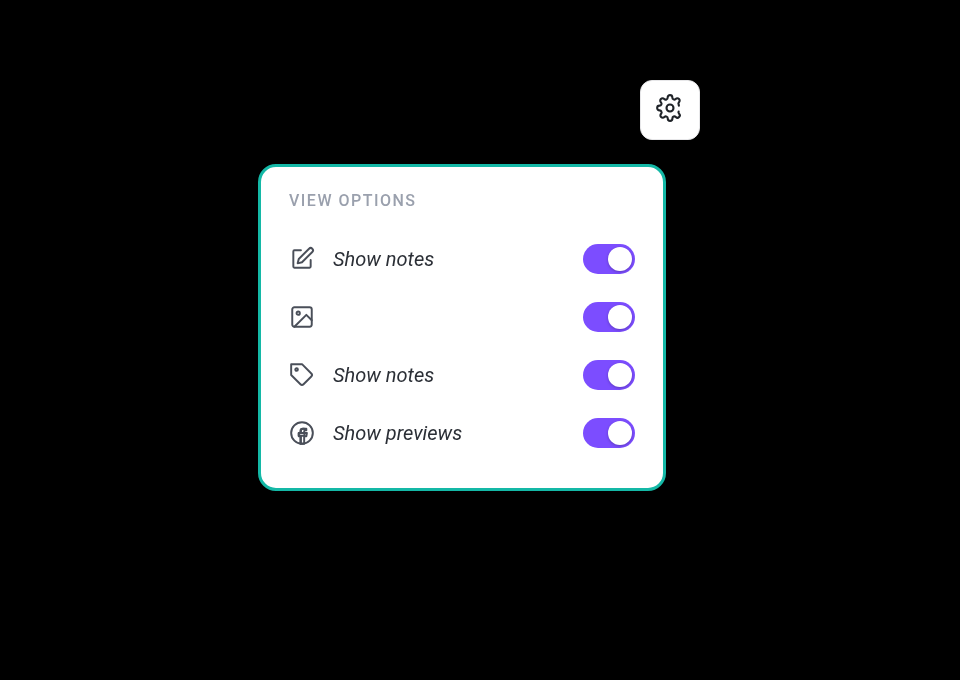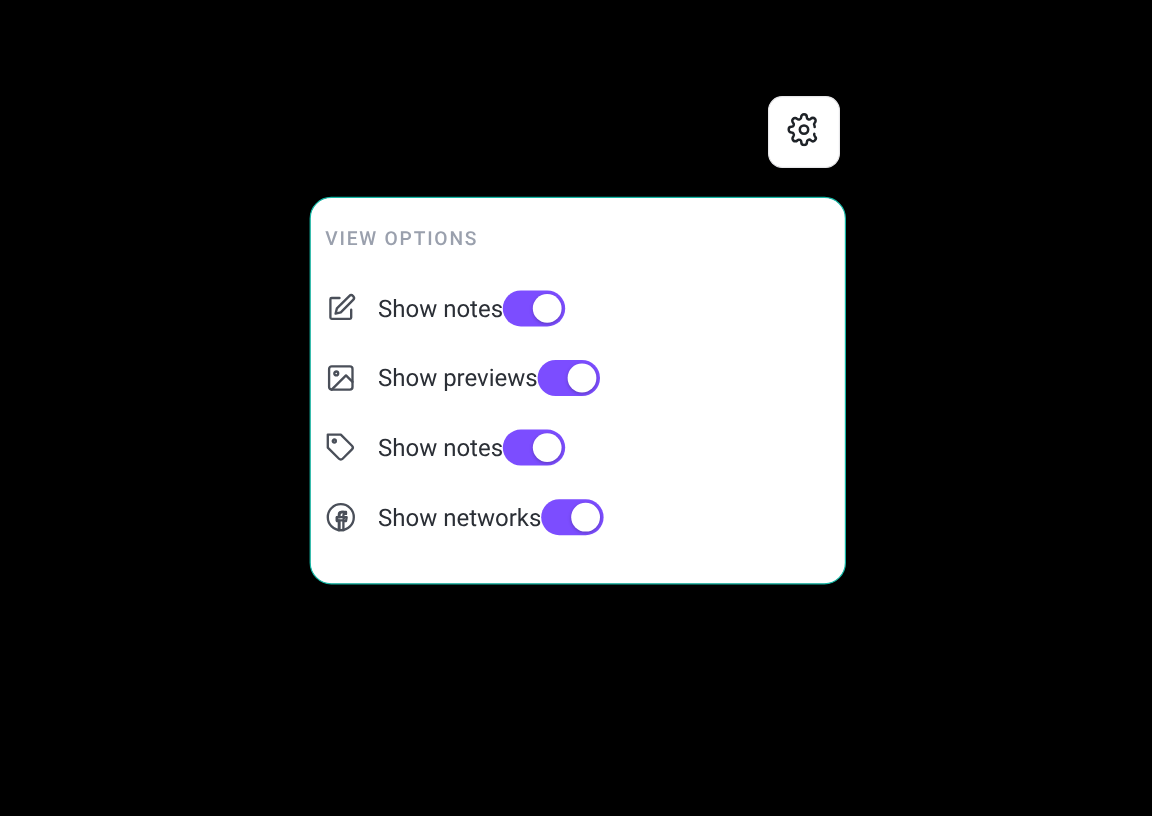--- a/index.html
+++ b/index.html
@@ -32,39 +32,40 @@
     }
     .settings-btn svg {
       width: 28px;
       height: 28px;
       color: #1f2328;
     }
     .panel {
       position: absolute;
       top: 164px;
       left: 258px;
-      width: 447px;
+      width: 408px;
       background: #ffffff;
       border-radius: 18px;
-      border: 1px solid #14b8a6;
+      border: 3px solid #14b8a6;
       box-shadow: 0 10px 30px rgba(0,0,0,0.14), 0 2px 8px rgba(0,0,0,0.06);
-      padding: 24px 28px 26px 12px;
+      padding: 24px 28px 26px 28px;
     }
     .panel-title {
       font-size: 16px;
       font-weight: 500;
       letter-spacing: 1.5px;
       color: #9aa0ad;
       margin-bottom: 20px;
     }
     .option-row {
       display: flex;
       align-items: center;
-      justify-content: flex-start;
+      justify-content: space-between;
       padding: 14px 0;
+      font-style: italic;
     }
     .option-left {
       display: flex;
       align-items: center;
       gap: 18px;
     }
     .option-icon {
       width: 26px;
       height: 26px;
       display: flex;
@@ -136,21 +137,20 @@
 
   <div class="option-row">
     <div class="option-left">
       <span class="option-icon">
         <svg viewBox="0 0 24 24" fill="none" stroke="currentColor" stroke-width="1.8" stroke-linecap="round" stroke-linejoin="round">
           <rect x="3" y="3" width="18" height="18" rx="2"></rect>
           <circle cx="8.5" cy="8.5" r="1.5"></circle>
           <path d="M21 15l-5-5L5 21"></path>
         </svg>
       </span>
-      <span class="option-label">Show previews</span>
     </div>
     <div class="toggle toggle-on">
       <div class="toggle-knob"></div>
     </div>
   </div>
 
   <div class="option-row">
     <div class="option-left">
       <span class="option-icon">
         <svg viewBox="0 0 24 24" fill="none" stroke="currentColor" stroke-width="1.8" stroke-linecap="round" stroke-linejoin="round">
@@ -168,19 +168,19 @@
   <div class="option-row">
     <div class="option-left">
       <span class="option-icon">
         <svg viewBox="0 0 24 24" fill="none" stroke="currentColor" stroke-width="1.8" stroke-linecap="round" stroke-linejoin="round">
           <circle cx="12" cy="12" r="10"></circle>
           <path d="M15 8h-2a2 2 0 0 0-2 2v2H9v3h2v7h3v-7h2l.5-3H14v-1.5c0-.5.2-1 1-1h1V8z" fill="none"></path>
           <path d="M14 8h-1.2c-1.3 0-2.3 1-2.3 2.3V12H9v2.5h1.5V22"></path>
           <path d="M10.5 14.5H14l.5-2.5h-4"></path>
         </svg>
       </span>
-      <span class="option-label">Show networks</span>
+      <span class="option-label">Show previews</span>
     </div>
     <div class="toggle toggle-on">
       <div class="toggle-knob"></div>
     </div>
   </div>
 </div>
 
 </body></html>

